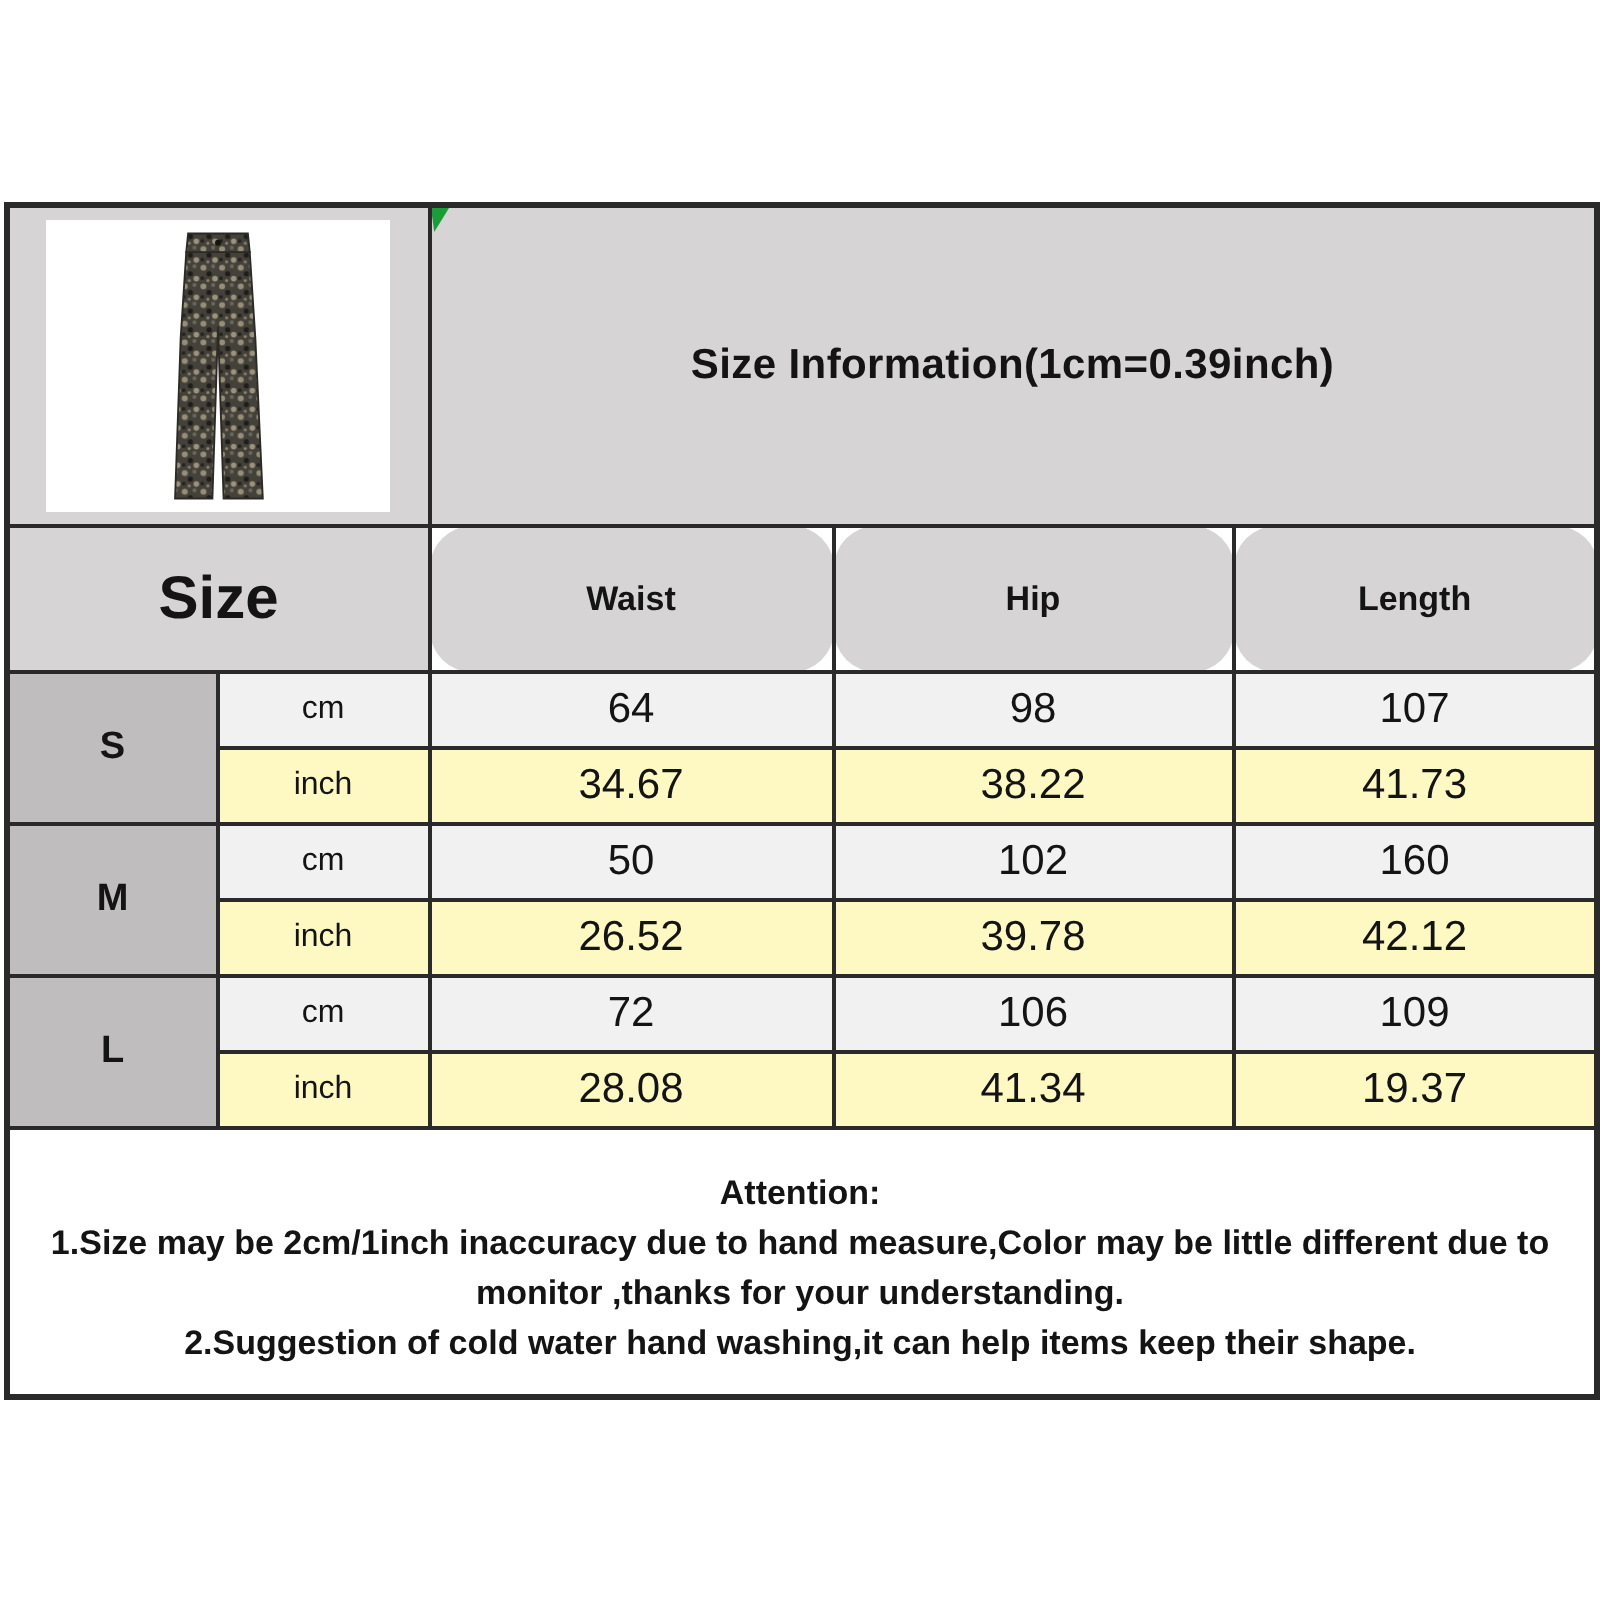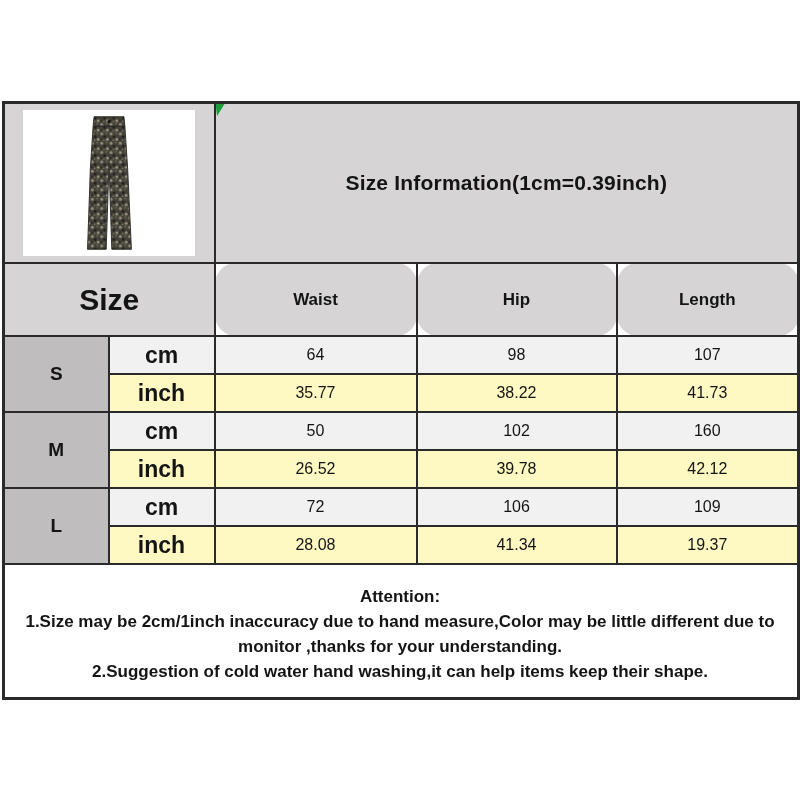--- a/index.html
+++ b/index.html
@@ -53,22 +53,22 @@
   
   .title-cell {
     position: relative;
     font-size: 21px;
     font-weight: bold;
     letter-spacing: 0.2px;
   }
   .size-head { font-size: 30px; font-weight: bold; }
   .col-head  { font-size: 17px; font-weight: bold; border-radius: 21px; }
   .size-label{ font-size: 19px; font-weight: bold; }
-  .unit-cell { font-size: 23px; font-weight: bold; }
-  .value-cell{ font-size: 16px; font-weight: normal; }
+  .unit-cell { font-size: 16px; font-weight: normal; }
+  .value-cell{ font-size: 21px; font-weight: normal; }
 
   .attention-cell {
     text-align: left;
     vertical-align: top;
   }
   .attention-inner {
     padding: 6px 8px 0 6px;
     font-size: 17px;
     line-height: 25px;
   }
@@ -147,21 +147,21 @@
 
     <tr class="data-row cm-row">
       <td class="size-label" rowspan="2">S</td>
       <td class="unit-cell">cm</td>
       <td class="value-cell">64</td>
       <td class="value-cell">98</td>
       <td class="value-cell">107</td>
     </tr>
     <tr class="data-row inch-row">
       <td class="unit-cell">inch</td>
-      <td class="value-cell">35.77</td>
+      <td class="value-cell">34.67</td>
       <td class="value-cell">38.22</td>
       <td class="value-cell">41.73</td>
     </tr>
 
     <tr class="data-row cm-row">
       <td class="size-label" rowspan="2">M</td>
       <td class="unit-cell">cm</td>
       <td class="value-cell">50</td>
       <td class="value-cell">102</td>
       <td class="value-cell">160</td>

